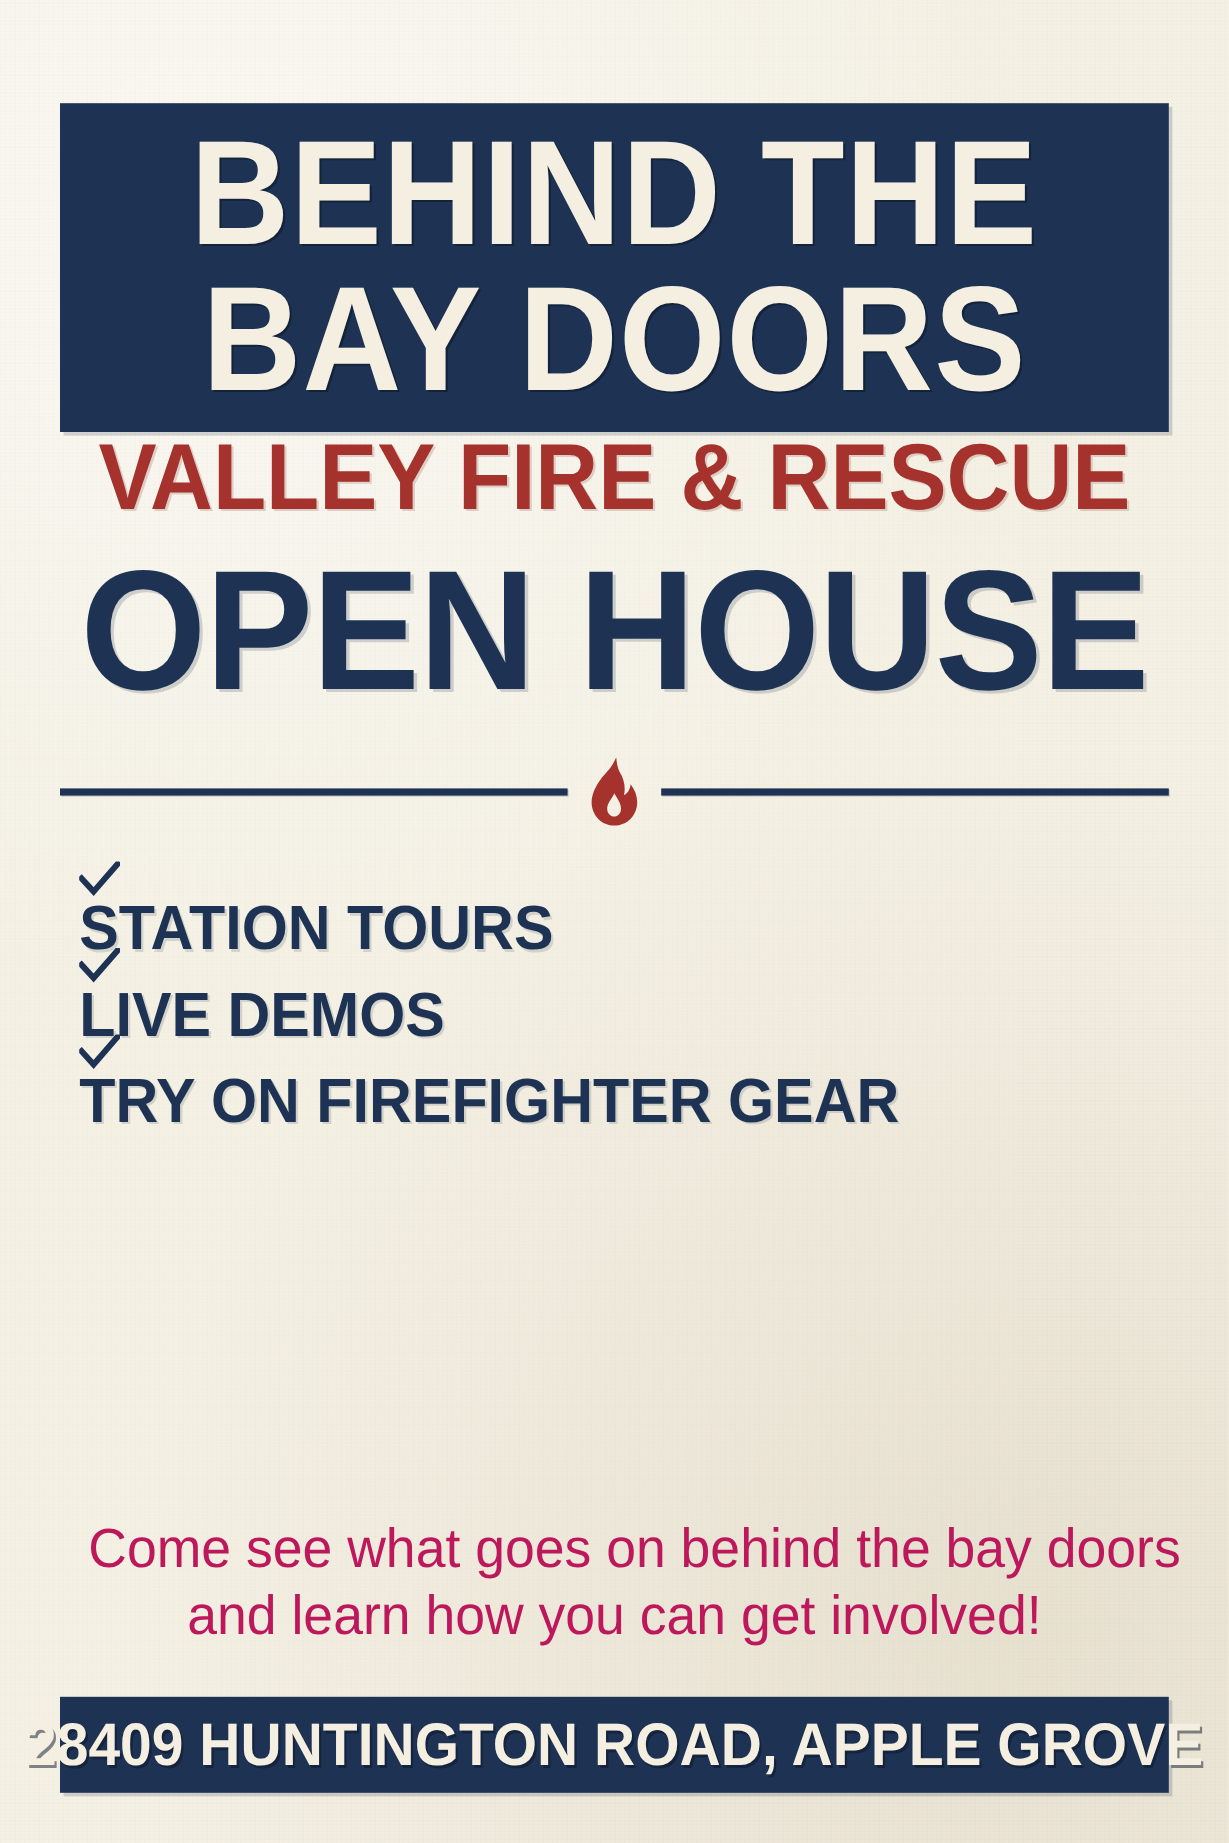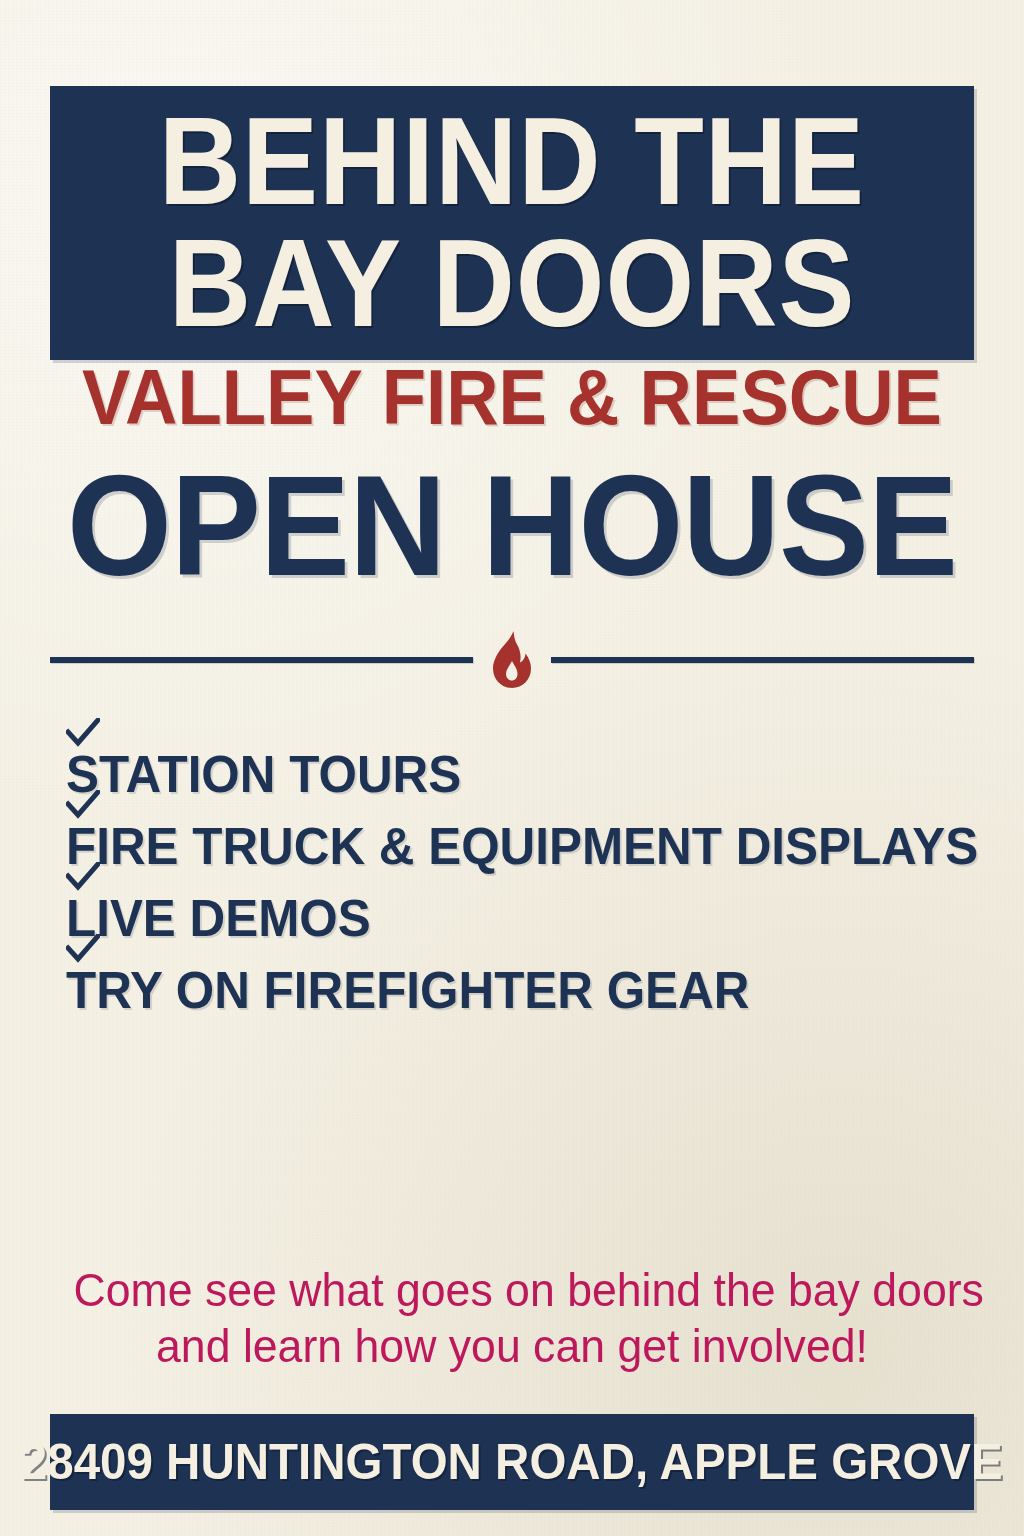--- a/index.html
+++ b/index.html
@@ -214,21 +214,21 @@
     white-space: nowrap;
     transform: scaleX(0.97);
   }
 
   
   .footer-banner {
     position: absolute;
     left: 50px;
     top: 1414px;
     width: 924px;
-    height: 96px;
+    height: 80px;
     background: #1e3354;
     box-shadow: 3px 3px 0 rgba(30,45,70,0.18);
     display: flex;
     align-items: center;
     justify-content: center;
   }
   .footer-text {
     color: #f4efe1;
     font-family: "Liberation Sans Narrow", "Liberation Sans", sans-serif;
     font-weight: bold;
@@ -267,28 +267,20 @@
   </div>
 
   <div class="checklist">
     <div class="check-item">
       <span class="check-icon">
         <svg width="34" height="30" viewBox="0 0 34 30" aria-hidden="true">
           <path d="M2 14 L12 25 L32 2" fill="none" stroke="#1e3354" stroke-width="5" stroke-linecap="square"></path>
         </svg>
       </span>
       <span class="check-label">STATION TOURS</span>
-    </div>
-    <div class="check-item">
-      <span class="check-icon">
-        <svg width="34" height="30" viewBox="0 0 34 30" aria-hidden="true">
-          <path d="M2 14 L12 25 L32 2" fill="none" stroke="#1e3354" stroke-width="5" stroke-linecap="square"></path>
-        </svg>
-      </span>
-      <span class="check-label">FIRE TRUCK &amp; EQUIPMENT DISPLAYS</span>
     </div>
     <div class="check-item">
       <span class="check-icon">
         <svg width="34" height="30" viewBox="0 0 34 30" aria-hidden="true">
           <path d="M2 14 L12 25 L32 2" fill="none" stroke="#1e3354" stroke-width="5" stroke-linecap="square"></path>
         </svg>
       </span>
       <span class="check-label">LIVE DEMOS</span>
     </div>
     <div class="check-item">

